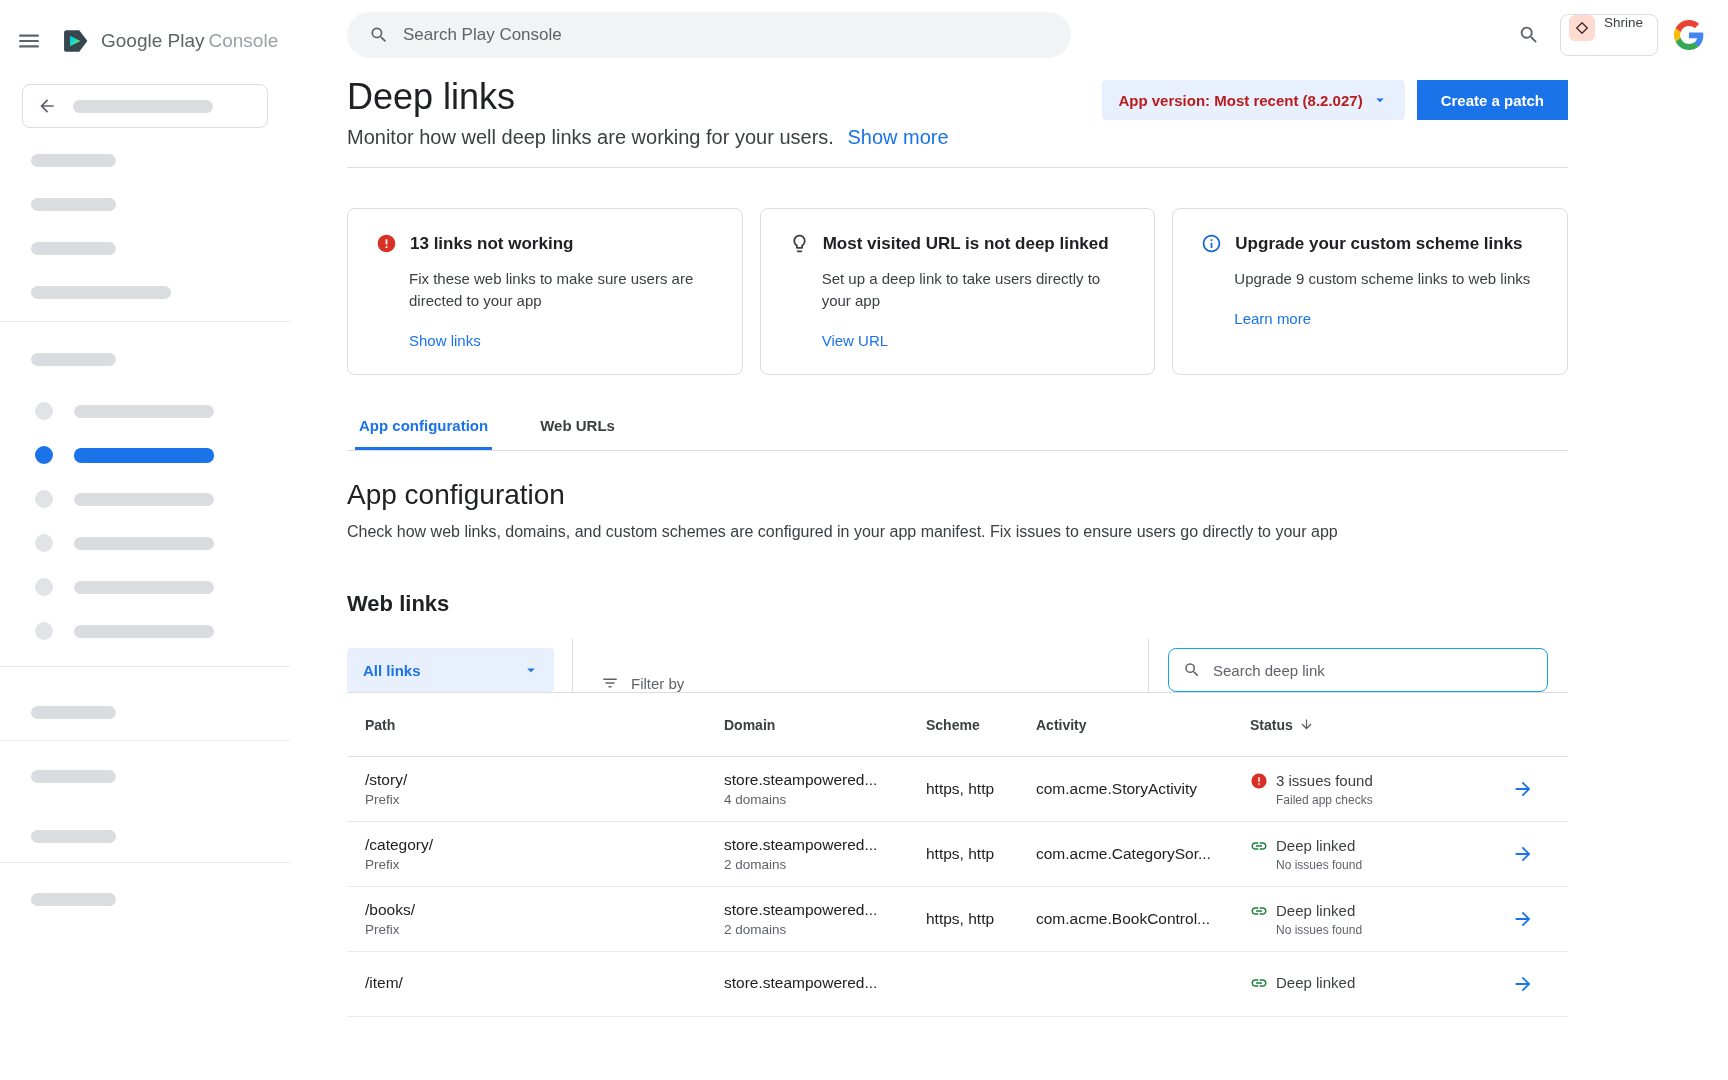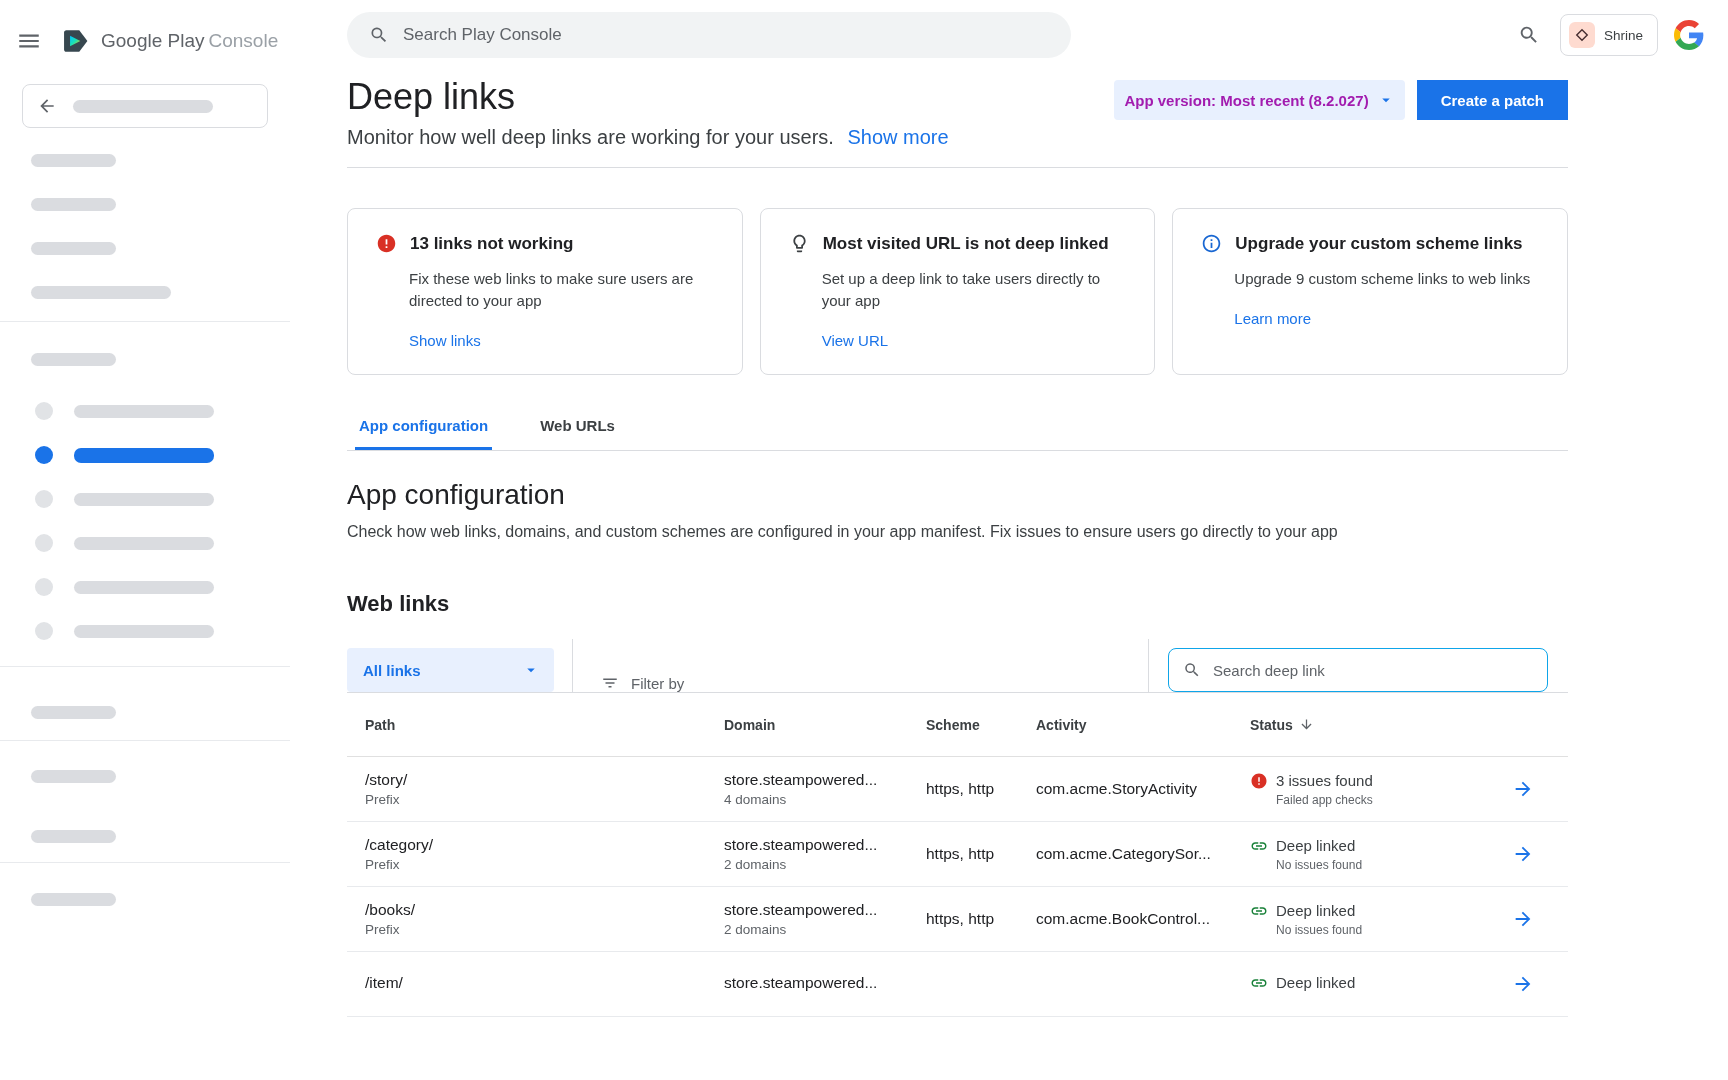--- a/index.html
+++ b/index.html
@@ -34,31 +34,31 @@
   
   .main { flex:1; min-width:0; display:flex; flex-direction:column; }
   .topbar { height:62px; display:flex; align-items:flex-start; padding:12px 24px 0 57px; }
   .search-pill { width:724px; height:46px; background:#f1f3f4; border-radius:23px;
     display:flex; align-items:center; gap:14px; padding:0 22px; }
   .search-pill input { border:none; outline:none; background:transparent; font-size:17px; flex:1;
     font-family:inherit; color:#202124; }
   .search-pill input::placeholder { color:#5f6368; }
   .top-actions { margin-left:auto; display:flex; align-items:center; gap:16px; height:46px; }
   .account-chip { height:42px; border:1px solid #dadce0; border-radius:8px; background:#fff;
-    display:flex; align-items:center; gap:9px; padding:0 14px 0 8px; font-size:13.5px; color:#3c4043; cursor:pointer; }
+    display:flex; align-items:flex-start; gap:9px; padding:0 14px 0 8px; font-size:13.5px; color:#3c4043; cursor:pointer; }
   .shrine-ic { width:26px; height:26px; border-radius:6px; background:#fedbd0; display:flex; align-items:center; justify-content:center; }
 
   .content { padding:0 160px 0 57px; flex:1; }
   .page-head { display:flex; justify-content:space-between; align-items:flex-start; margin-top:14px; }
   h1 { font-size:36px; font-weight:400; letter-spacing:0; color:#202124; }
   .sub { margin-top:8px; font-size:20px; color:#3c4043; }
   .sub a { color:#1a73e8; text-decoration:none; margin-left:8px; cursor:pointer; }
   .head-actions { display:flex; gap:12px; margin-top:4px; }
-  .version-chip { display:flex; align-items:center; gap:8px; background:#e8f0fe; color:#a21caf;
-    font-size:15px; font-weight:bold; border:none; border-radius:4px; height:40px; padding:0 10px; cursor:pointer; font-family:inherit; }
+  .version-chip { display:flex; align-items:center; gap:8px; background:#e8f0fe; color:#b91c1c;
+    font-size:15px; font-weight:bold; border:none; border-radius:4px; height:40px; padding:0 16px; cursor:pointer; font-family:inherit; }
   .primary-btn { background:#1a73e8; color:#fff; border:none; border-radius:0; height:40px;
     padding:0 24px; font-size:15px; font-weight:bold; cursor:pointer; font-family:inherit; }
   .hdiv { height:1px; background:#dadce0; margin-top:18px; }
 
   .cards { display:flex; gap:17px; margin-top:40px; }
   .card { flex:1; border:1px solid #dadce0; border-radius:8px; padding:24px 28px; background:#fff; }
   .card-head { display:flex; align-items:center; gap:13px; }
   .card-title { font-size:17px; font-weight:bold; color:#202124; }
   .card-body { margin:14px 0 0 33px; font-size:15px; line-height:22px; color:#3c4043; max-width:310px; }
   .card-action { display:inline-block; margin:20px 0 0 33px; color:#1a73e8; font-size:15px; font-weight:normal;

